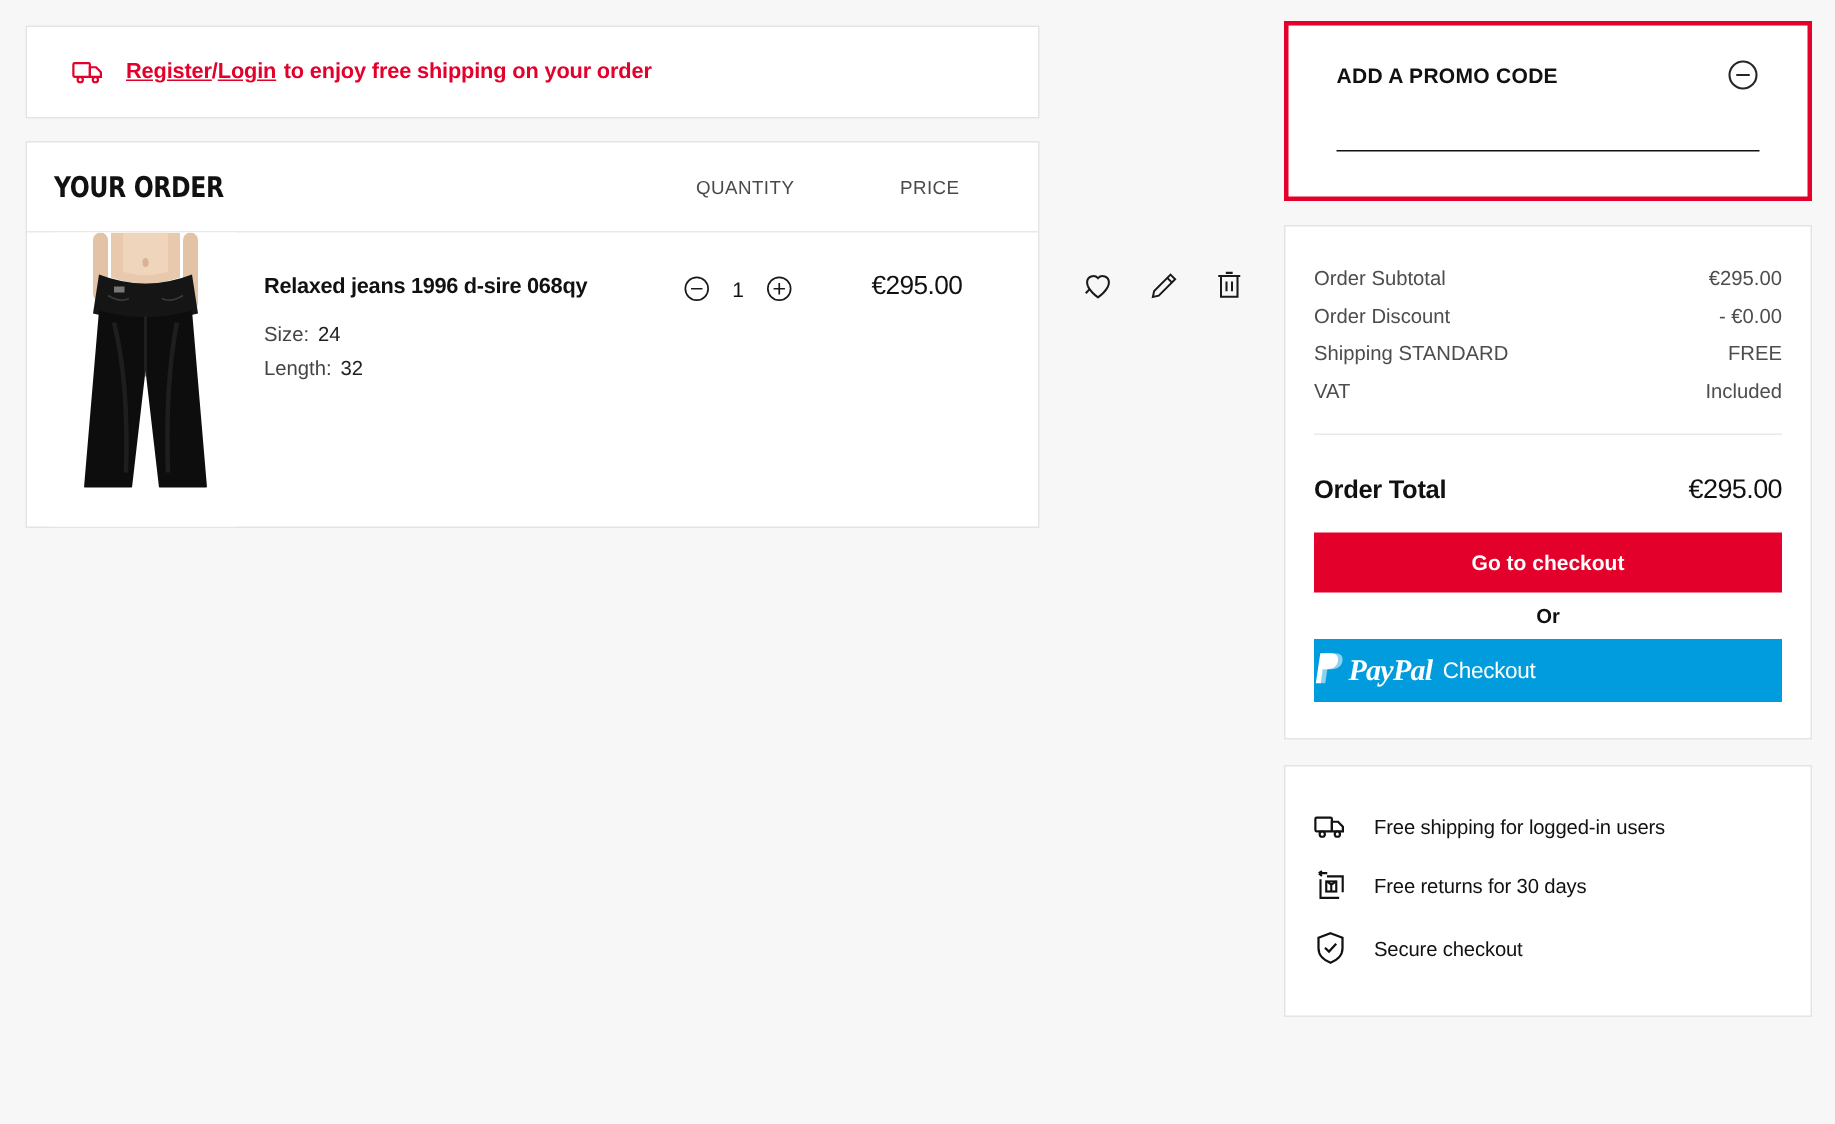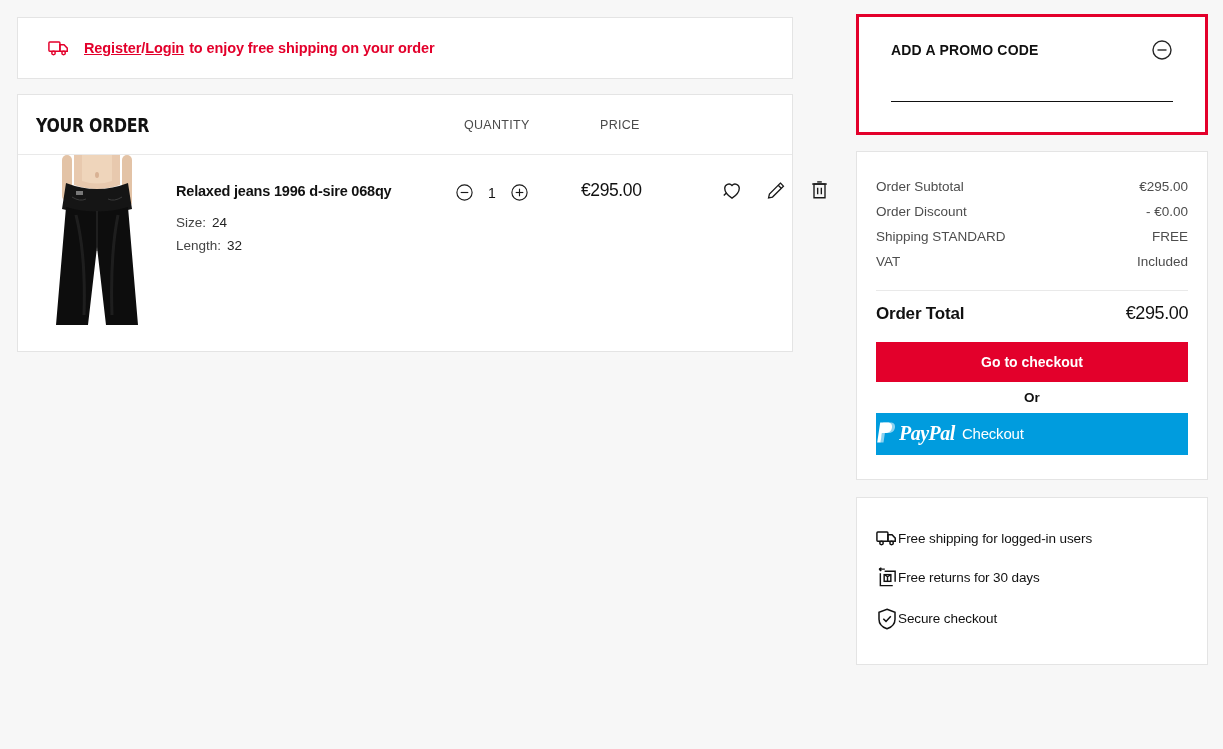--- a/index.html
+++ b/index.html
@@ -6,21 +6,21 @@
   html, body {
     width: 1223px; height: 749px;
     background: #f7f7f7;
     font-family: "Liberation Sans", sans-serif;
     color: #111;
     overflow: hidden;
   }
   .page { position: relative; width: 1223px; height: 749px; }
 
   
-  .left-col { position: absolute; left: 17px; top: 17px; width: 776px; }
+  .left-col { position: absolute; left: 17px; top: 17px; width: 676px; }
 
   .card { background: #fff; border: 1px solid #e4e4e4; }
 
   .ship-banner {
     height: 62px;
     display: flex; align-items: center;
     padding: 0 30px;
   }
   .ship-banner .truck { margin-right: 14px; display: flex; }
   .ship-banner .msg {
@@ -124,21 +124,21 @@
     margin-top: 16px; padding: 22px 19px 24px 19px;
   }
   .sum-row {
     display: flex; justify-content: space-between; align-items: baseline;
     font-size: 13.5px; color: #4d4d4d; padding: 5px 0;
   }
   .sum-row .val { color: #4d4d4d; }
   .sum-divider { border-top: 1px solid #e9e9e9; margin: 16px 0 0 0; }
   .total-row {
     display: flex; justify-content: space-between; align-items: baseline;
-    padding: 12px 0 18px 0;
+    padding: 26px 0 18px 0;
     gap: 10px;
   }
   .total-lbl { font-size: 17px; font-weight: 700; letter-spacing: -0.2px; }
   .total-val { font-size: 18px; font-weight: 400; letter-spacing: -0.4px; }
 
   .checkout-btn {
     width: 100%; height: 40px; background: #e3002b; color: #fff;
     border: 0; font-family: "Liberation Sans", sans-serif;
     font-size: 14px; font-weight: 700; cursor: pointer;
   }
@@ -159,21 +159,21 @@
   .pp-checkout {
     font-family: "Liberation Sans", sans-serif;
     font-size: 15px; color: #fff; margin-left: 7px; letter-spacing: -0.2px;
   }
 
   .benefits-card {
     background: #fff; border: 1px solid #e4e4e4;
     margin-top: 17px; padding: 22px 19px 24px 19px;
   }
   .benefit {
-    display: flex; align-items: center; padding: 10px 0; text-align: center;
+    display: flex; align-items: center; gap: 18px; padding: 10px 0; text-align: center;
   }
   .benefit .b-ico { width: 22px; display: flex; justify-content: center; }
   .benefit .b-txt { font-size: 13.5px; color: #111; letter-spacing: -0.1px; }
 
   
   .jeans { position: absolute; inset: 0; }
 </style>
 </head>
 <body>
 

